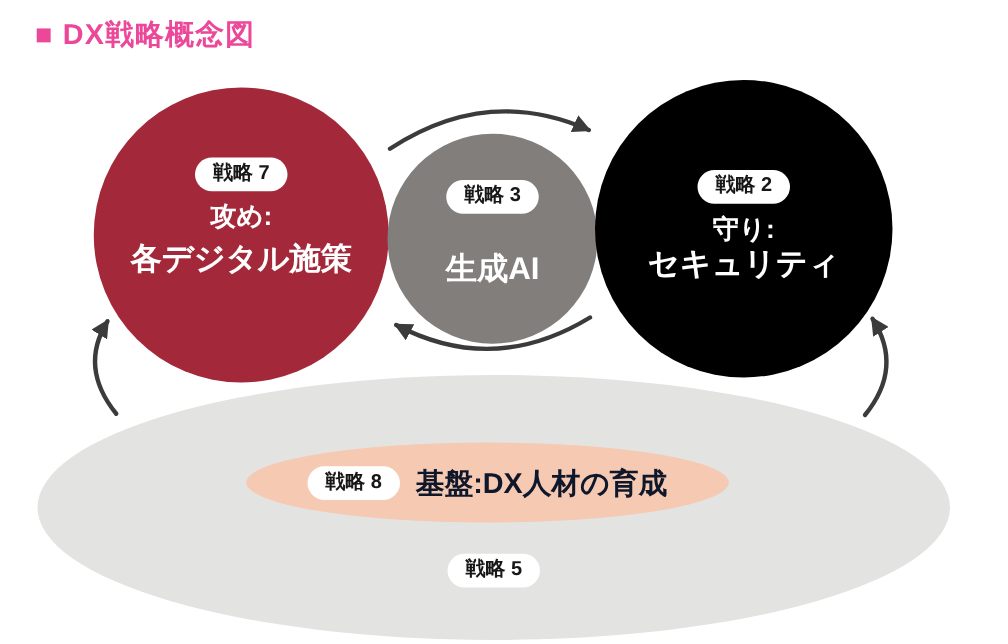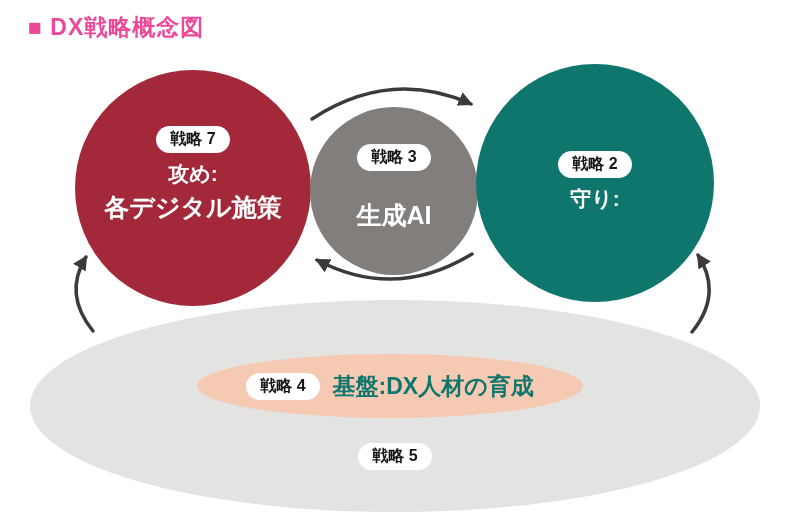--- a/index.html
+++ b/index.html
@@ -18,29 +18,29 @@
   }
   .ellipse-pink {
     position:absolute; left:197px; top:354px; width:386px; height:64px;
     border-radius:50%; background:#f6c9b3;
     display:flex; align-items:center; justify-content:center; gap:13px;
   }
   .f-row2 {
     position:absolute; left:30px; top:438px; width:730px; height:36px;
     display:flex; align-items:center; justify-content:center; gap:13px;
   }
-  .f-label { font-size:23px; font-weight:bold; color:#0f766e; white-space:nowrap; }
+  .f-label { font-size:23px; font-weight:bold; color:#0f172a; white-space:nowrap; }
   
   .circle {
     position:absolute; border-radius:50%; color:#ffffff; text-align:center;
     display:flex; flex-direction:column; align-items:center; justify-content:center;
   }
   .circle-red   { left:75px;  top:70px;  width:236px; height:236px; background:#a3293a; }
   .circle-gray  { left:310px; top:107px; width:168px; height:168px; background:#817e7c; }
-  .circle-brown { left:476px; top:64px;  width:238px; height:238px; background:#0f766e; }
+  .circle-brown { left:476px; top:64px;  width:238px; height:238px; background:#000000; }
   .circle-red  .content  { transform:translateY(-14px); }
   .circle-gray .content  { transform:translateY(-4px);gap:24px; }
   .circle-brown .content { transform:translateY(-2px); }
   .content { display:flex; flex-direction:column; align-items:center; }
   .badge {
     background:#ffffff; color:#171717; font-weight:bold; font-size:16px;
     line-height:1; padding:5px 14px 6px; border-radius:14px; white-space:nowrap;
   }
   .subtitle { font-size:21px; font-weight:bold; margin-top:9px; line-height:1.15; white-space:nowrap; }
   .big      { font-size:25px; font-weight:bold; margin-top:5px; line-height:1.2; white-space:nowrap; }
@@ -50,21 +50,21 @@
 </head>
 <body>
 
 <div class="canvas">
 
   <div class="title">■ DX戦略概念図</div>
 
   <div class="ellipse-outer"></div>
 
   <div class="ellipse-pink">
-    <span class="badge">戦略 4</span>
+    <span class="badge">戦略 8</span>
     <span class="f-label">基盤:DX人材の育成</span>
   </div>
 
   <div class="f-row2">
     <span class="badge">戦略 5</span>
   </div>
 
   <div class="circle circle-red">
     <div class="content">
       <span class="badge">戦略 7</span>
@@ -77,20 +77,21 @@
     <div class="content">
       <span class="badge">戦略 3</span>
       <span class="big">生成AI</span>
     </div>
   </div>
 
   <div class="circle circle-brown">
     <div class="content">
       <span class="badge">戦略 2</span>
       <span class="subtitle">守り:</span>
+      <span class="big" style="margin-top:0;">セキュリティ</span>
     </div>
   </div>
 
   <svg class="arrows" width="806" height="515" viewBox="0 0 806 515">
     <defs>
       <marker id="ah" viewBox="0 0 10 10" refX="8.5" refY="5" markerWidth="4.2" markerHeight="4.2" orient="auto">
         <path d="M0,0 L10,5 L0,10 z" fill="#3b3b3b"></path>
       </marker>
     </defs>
     <path d="M 312 119 Q 390 68 471 104" fill="none" stroke="#3b3b3b" stroke-width="3.5" stroke-linecap="round" marker-end="url(#ah)"></path>

